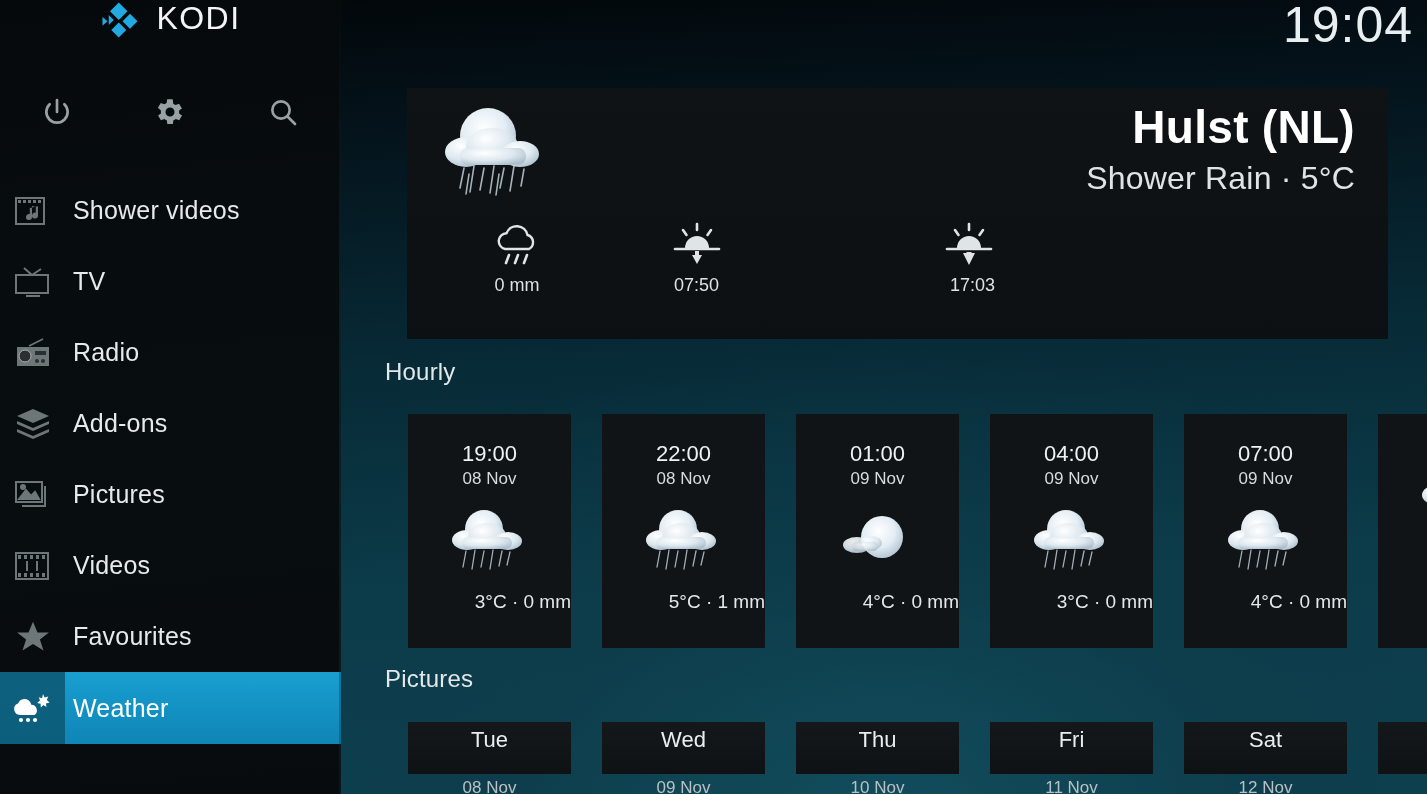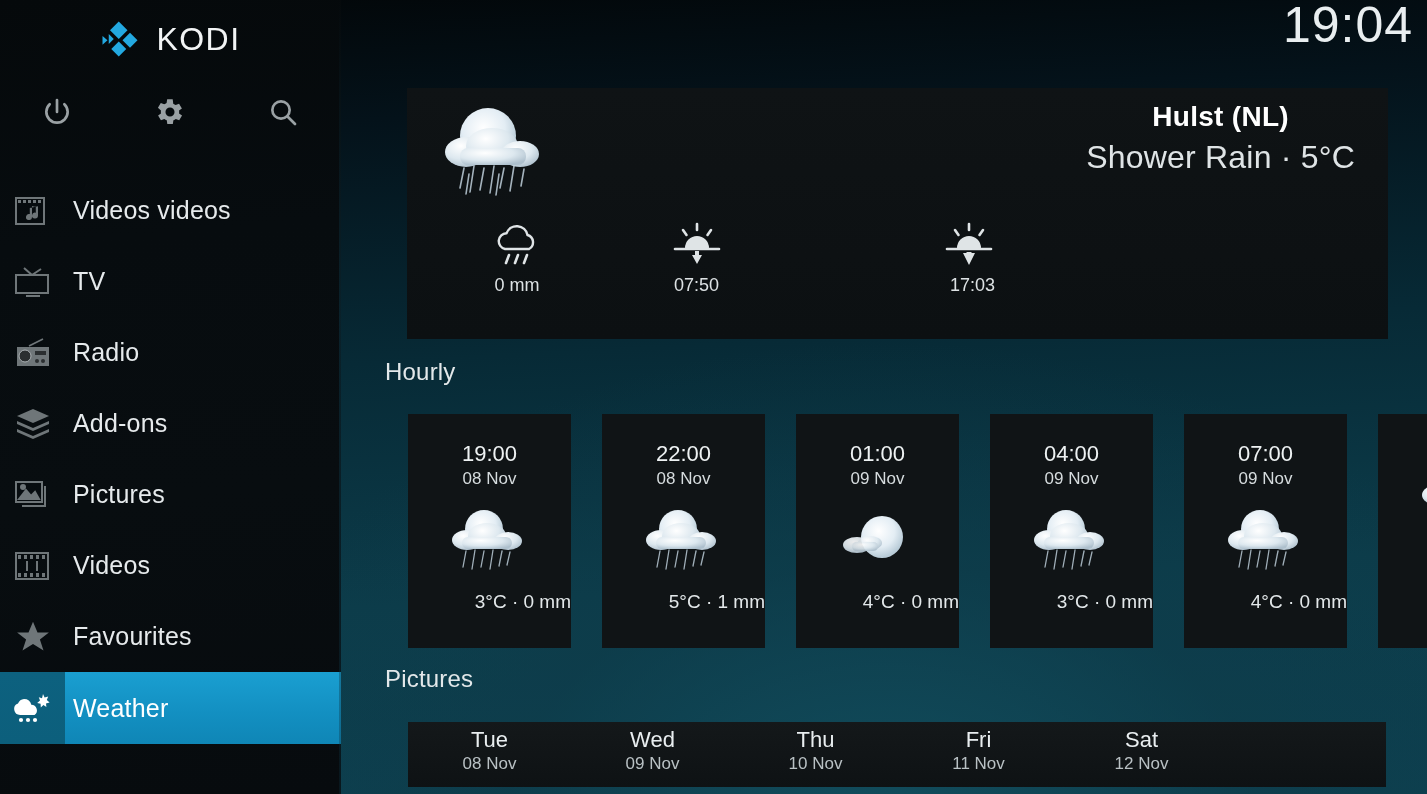--- a/index.html
+++ b/index.html
@@ -25,21 +25,21 @@
     background: linear-gradient(175deg, #05090b 0%, #070c0f 30%, #080d10 62%, #070b0e 100%);
     z-index: 5;
   }
   #sidebar::after {
     content: ""; position: absolute; right: 0; top: 0;
     width: 2px; height: 100%;
     background: linear-gradient(180deg, rgba(10,40,52,0.0) 0%, rgba(12,50,64,0.55) 40%, rgba(12,50,64,0.3) 100%);
   }
   .brand {
     position: absolute; left: 0; top: 0; width: 341px; height: 78px;
-    display: flex; align-items: center; justify-content: center;
+    display: flex; justify-content: center;
   }
   .kodi-logo { width: 40px; height: 40px; display: block; }
   .brand-text {
     color: #f2f4f5; font-size: 32px; letter-spacing: 1.5px;
     margin-left: 16px; font-weight: 400;
   }
   .quickbar {
     position: absolute; top: 86px; left: 0; width: 341px; height: 52px;
     display: flex; align-items: center;
   }
@@ -94,22 +94,22 @@
   }
   .cp-icon {
     position: absolute; left: 25px; top: 8px;
     width: 130px; height: 110px;
   }
   .cp-loc {
     position: absolute; right: 33px; top: 12px;
     text-align: right;
   }
   .cp-city {
-    color: #ffffff; font-size: 28px; font-weight: 700;
-    letter-spacing: 0.3px; line-height: 1.18; text-align: center;
+    color: #ffffff; font-size: 46px; font-weight: 700;
+    letter-spacing: 0.3px; line-height: 1.18;
   }
   .cp-cond {
     color: #dfe4e6; font-size: 32px; font-weight: 400;
     margin-top: 6px; letter-spacing: 0.2px;
   }
   .cp-stats {
     position: absolute; left: 0; top: 128px; width: 981px;
     display: flex;
   }
   .stat { width: 199px; display: flex; flex-direction: column; align-items: center; }
@@ -157,25 +157,27 @@
     text-align: right; color: #e3e8ea; font-size: 19px; margin-left: 23px;
   }
 
   
   #forecast-strip {
     position: absolute; left: 408px; top: 722px;
     width: 1019px; height: 72px;
     display: flex;
   }
   .day-card {
-    width: 163px; min-width: 163px; height: 65px;
+    width: 163px; min-width: 163px; height: 52px;
+    margin-right: 31px;
     background: linear-gradient(180deg, #14181a 0%, #0e1214 100%);
     display: flex; flex-direction: column; align-items: center;
     padding-top: 6px;
     cursor: pointer;
+    gap: 24px;
   }
   .dc-day { color: #e9eef0; font-size: 22px; line-height: 1.1; }
   .dc-date { color: #b9c1c4; font-size: 17px; margin-top: 2px; }
 </style>
 </head>
 <body>
 
 <div id="root">
 
   <div id="sidebar">
@@ -220,21 +222,21 @@
           <svg width="36" height="30" viewBox="0 0 36 30" fill="#6f7679">
             <rect x="1" y="2" width="28" height="26" fill="none" stroke="#6f7679" stroke-width="2"></rect>
             <rect x="3" y="4" width="3" height="3"></rect>
               <rect x="8" y="4" width="3" height="3"></rect>
             <rect x="13" y="4" width="3" height="3"></rect>
               <rect x="18" y="4" width="3" height="3"></rect>
             <rect x="23" y="4" width="3" height="3"></rect>
             <path d="M17 10 L17 21 a3 3 0 1 1 -2.2 -2.9 L14.8 12 L23 10.2 L23 19.6 a3 3 0 1 1 -2.2 -2.9 L20.8 11"></path>
           </svg>
         </span>
-        <span class="menu-label">Videos videos</span>
+        <span class="menu-label">Shower videos</span>
       </div>
 
       <div class="menu-item">
         <span class="menu-icon">
           <svg width="38" height="30" viewBox="0 0 38 30" fill="none" stroke="#6f7679" stroke-width="2">
             <rect x="2" y="8" width="32" height="18"></rect>
             <path d="M18 8 L10 1 M18 8 L27 2"></path>
             <path d="M12 29 L26 29"></path>
           </svg>
         </span>

